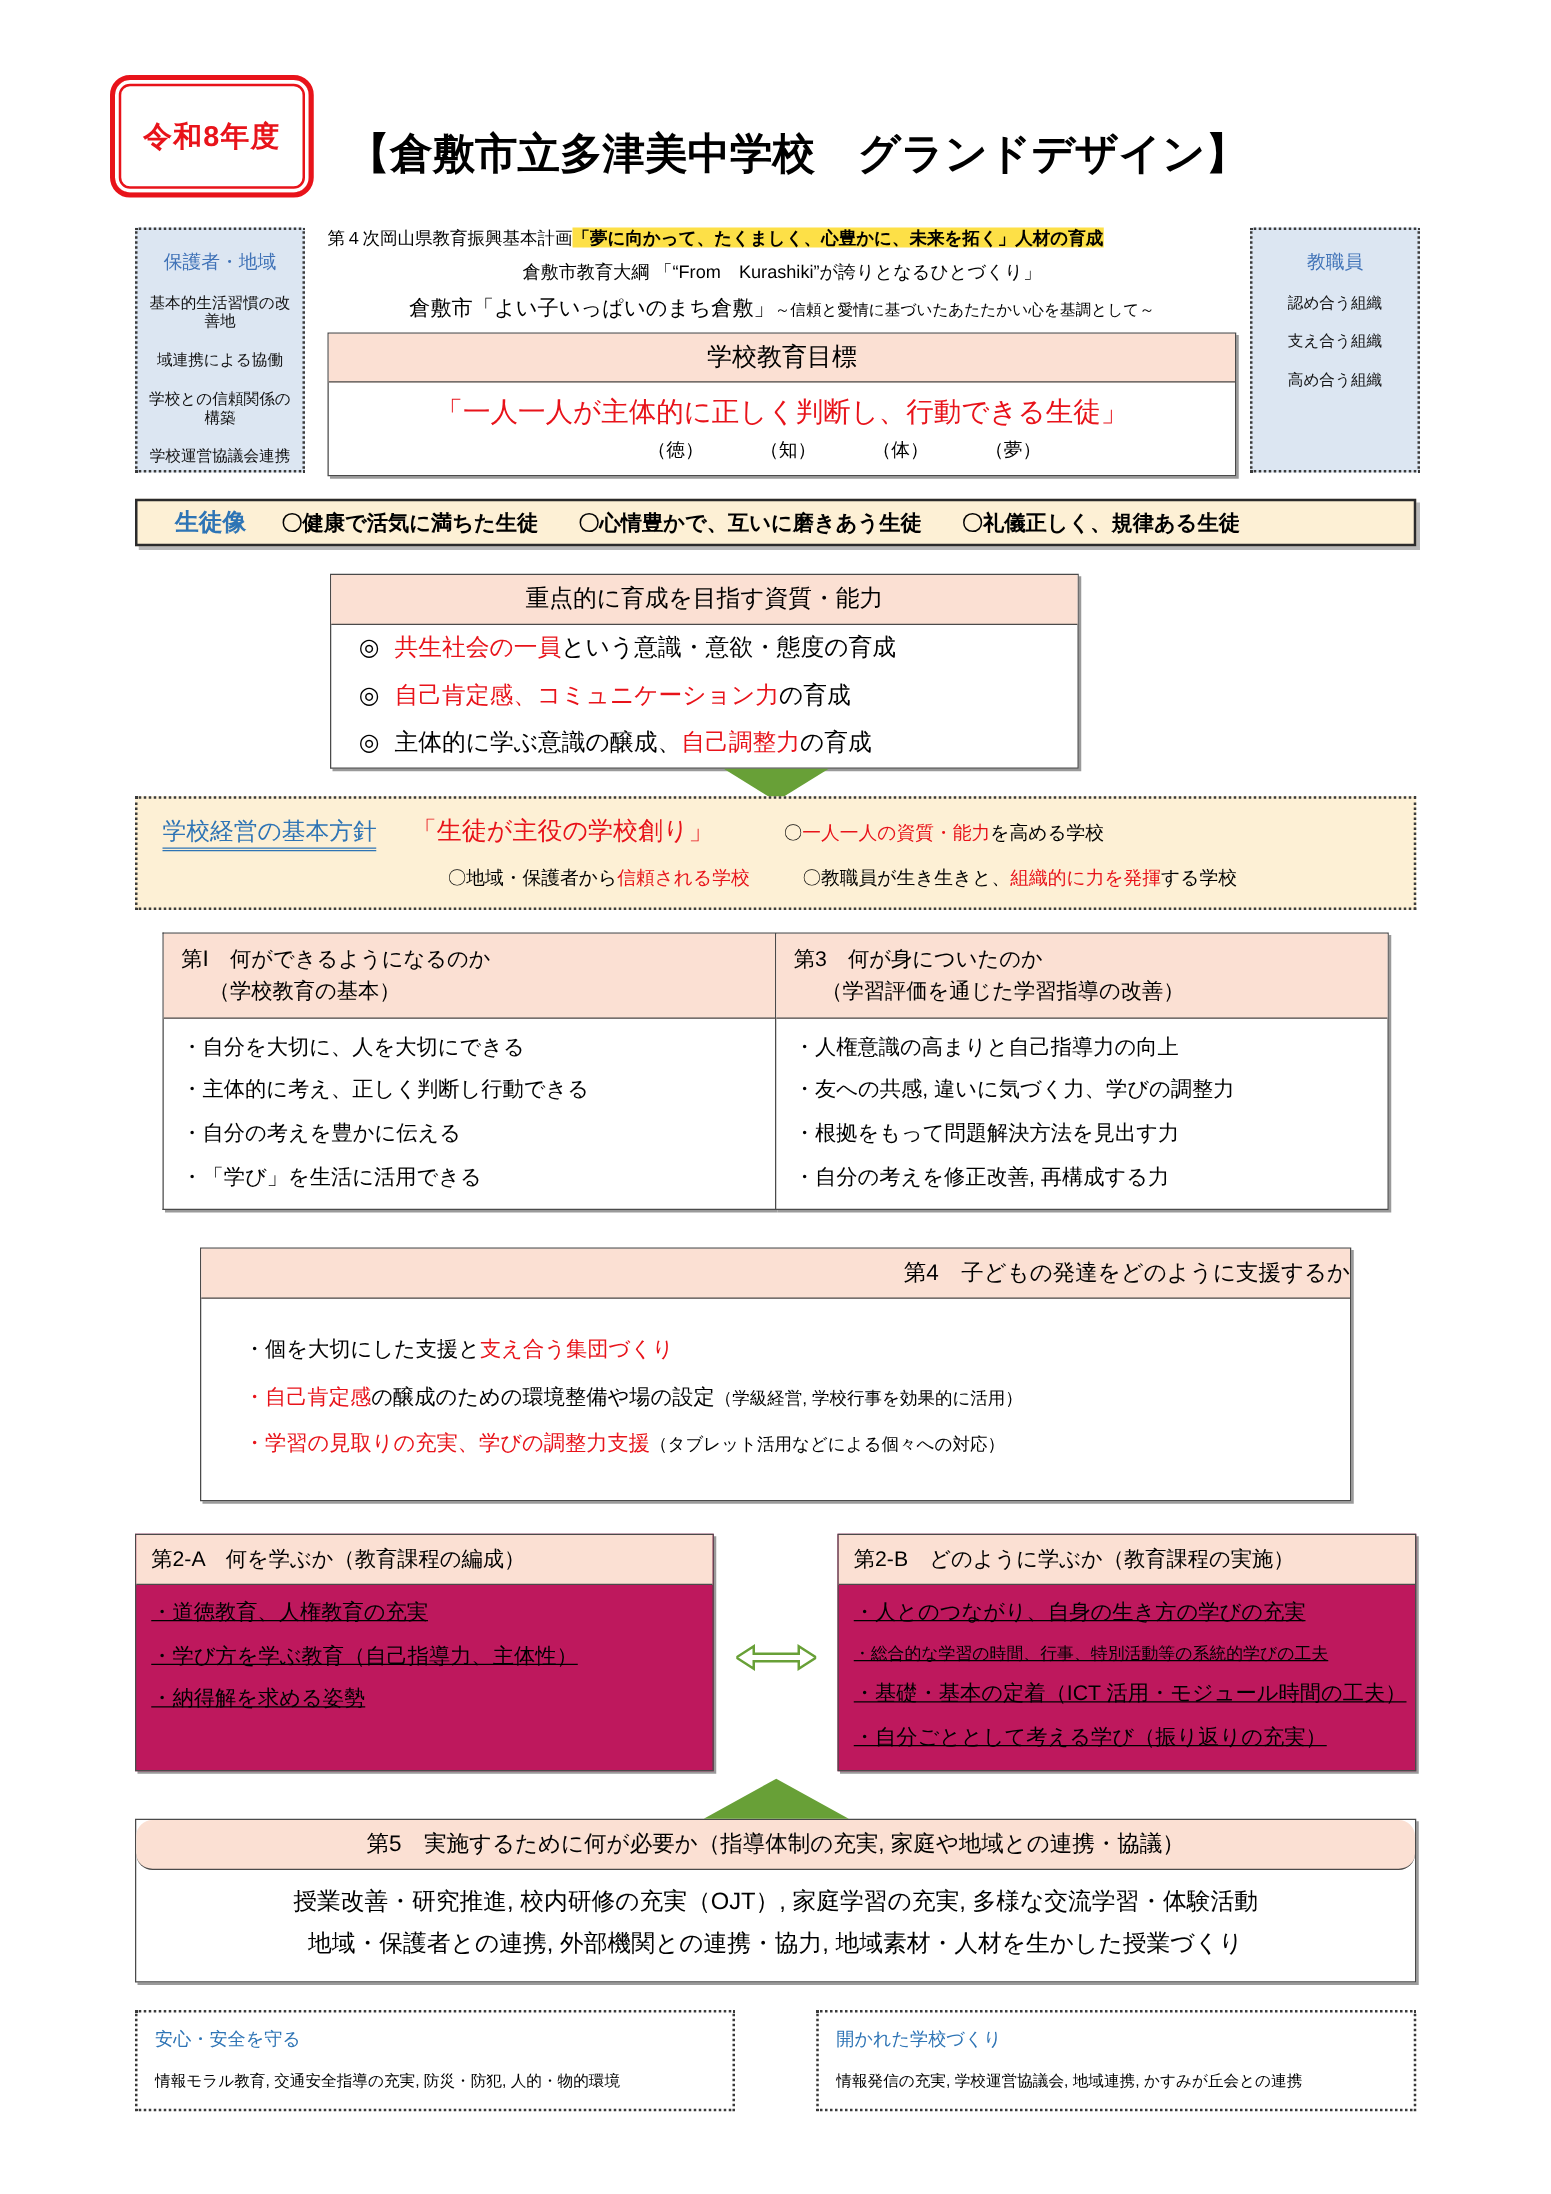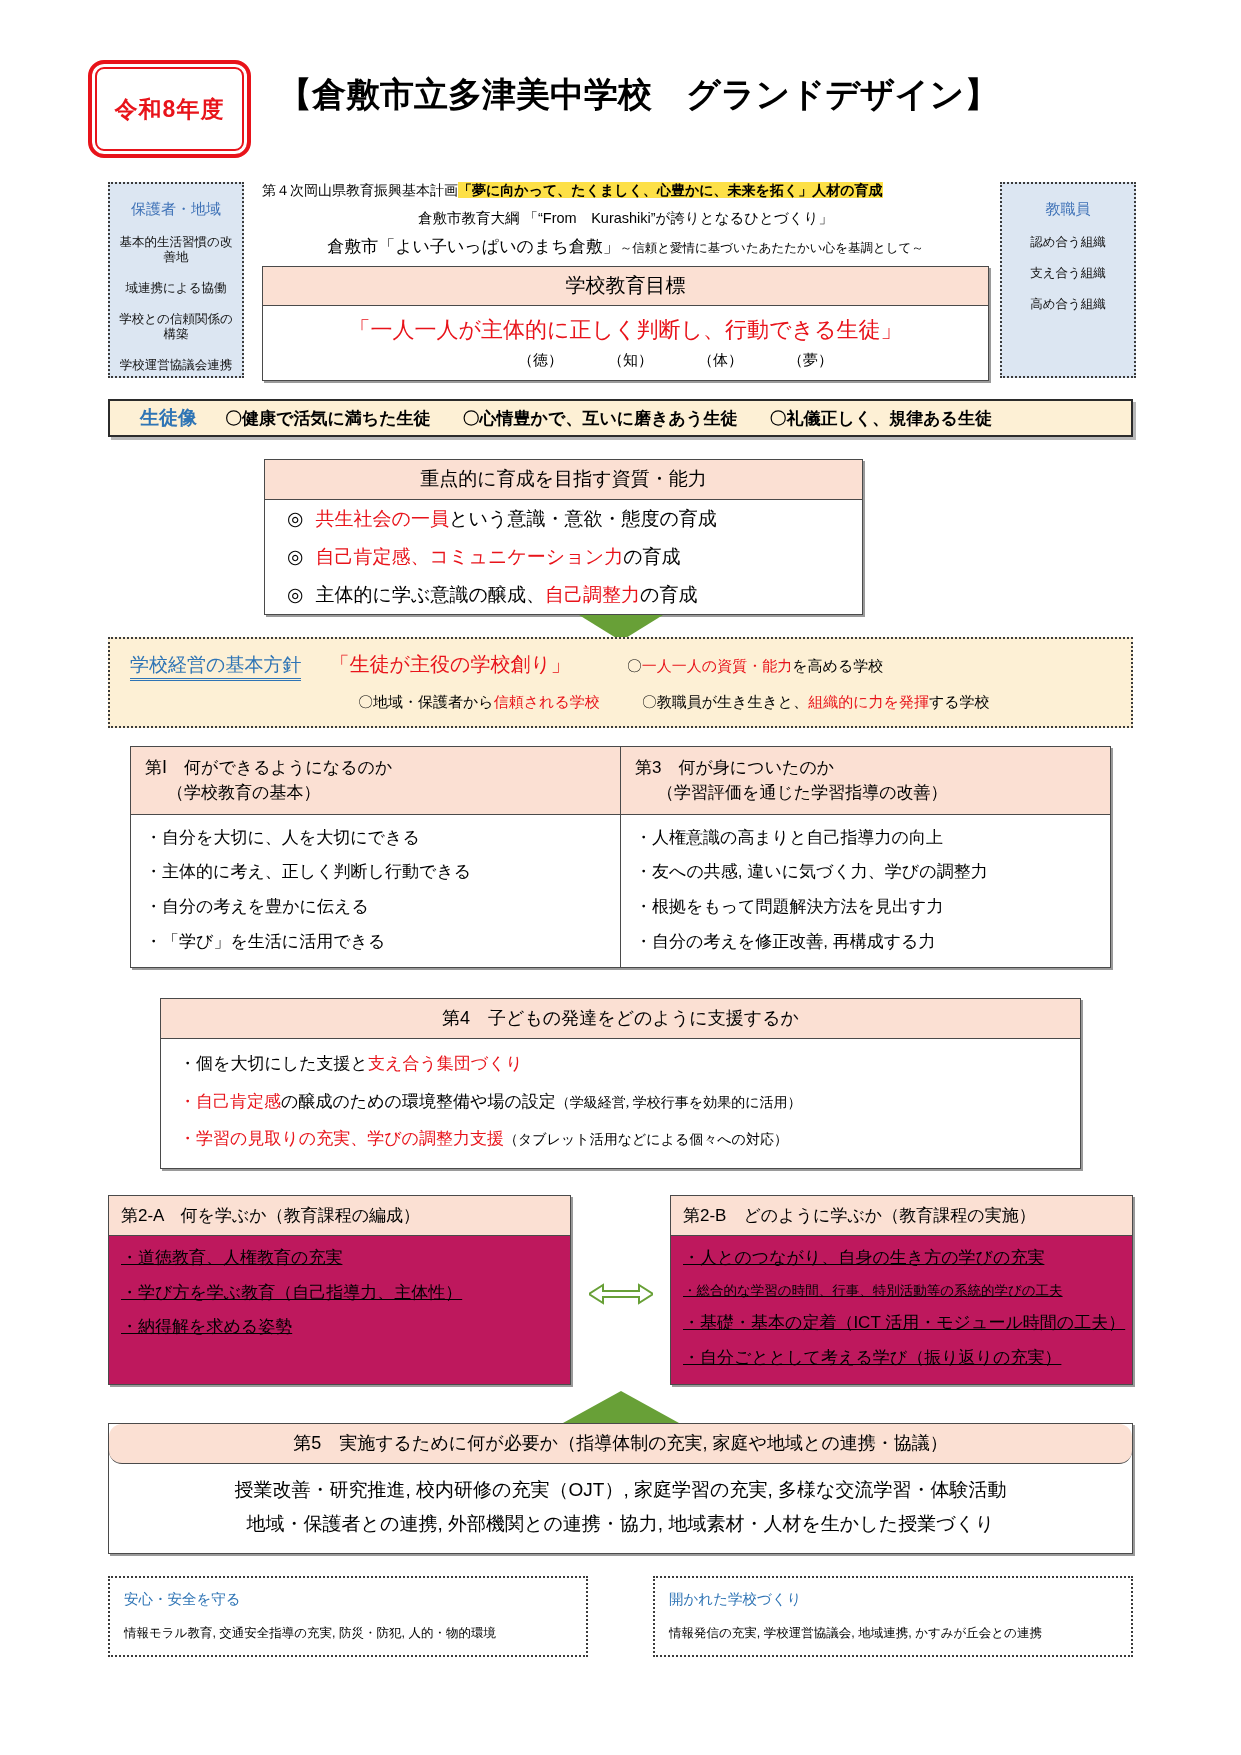--- a/index.html
+++ b/index.html
@@ -45,21 +45,21 @@
   }
   .year-badge span {
     color: #e8131a;
     font-size: 23px;
     font-weight: 700;
     letter-spacing: 1px;
   }
   .main-title {
     position: absolute;
     left: 278px;
-    top: 20px;
+    top: 48px;
     font-size: 34px;
     font-weight: 700;
     letter-spacing: 0px;
     white-space: nowrap;
   }
 
   
   .band {
     position: relative;
     margin: 10px 0 0 0;
@@ -272,33 +272,33 @@
   
   .dai4 {
     margin: 30px 160px 0 160px;
     border: 1.5px solid #4a4a4a;
     box-shadow: 2px 2px 0 #9a9a9a;
     background: #fff;
   }
   .dai4-head {
     background: #fbe0d3;
     border-bottom: 1.5px solid #4a4a4a;
-    text-align: center;
+    text-align: right;
     font-size: 18px;
     padding: 7px 0 8px 0;
   }
   .dai4-body { padding: 6px 0 10px 18px; }
   .dai4-body li {
     list-style: none;
     font-size: 17px;
     padding: 9px 0;
     line-height: 1.15;
   }
   .dai4-body .small { font-size: 14px; }
-  .dai4-body ul { margin: 0; padding: 0; font-family: Liberation Serif, serif; }
+  .dai4-body ul { margin: 16px; padding: 0; }
 
   
   .ab-wrap {
     position: relative;
     margin: 26px 108px 0 108px;
     display: flex;
     justify-content: space-between;
   }
   .ab-box {
     width: 463px;

